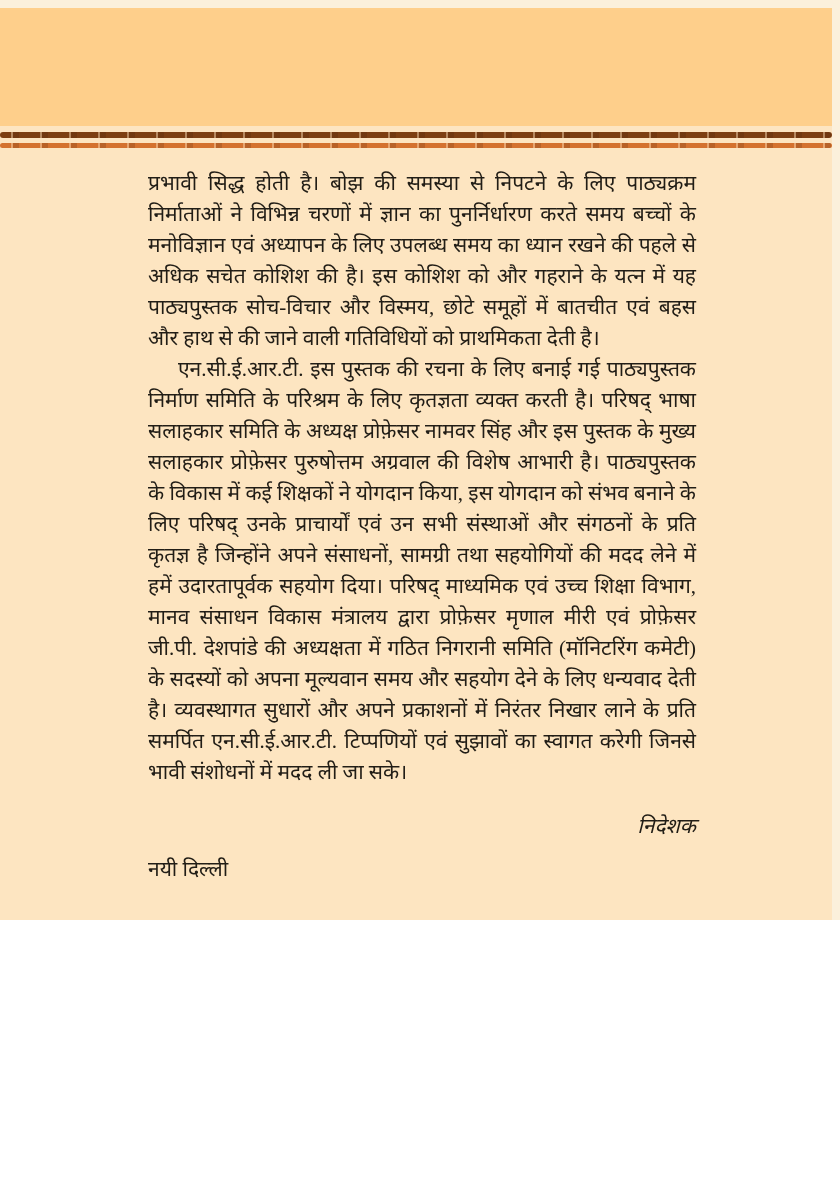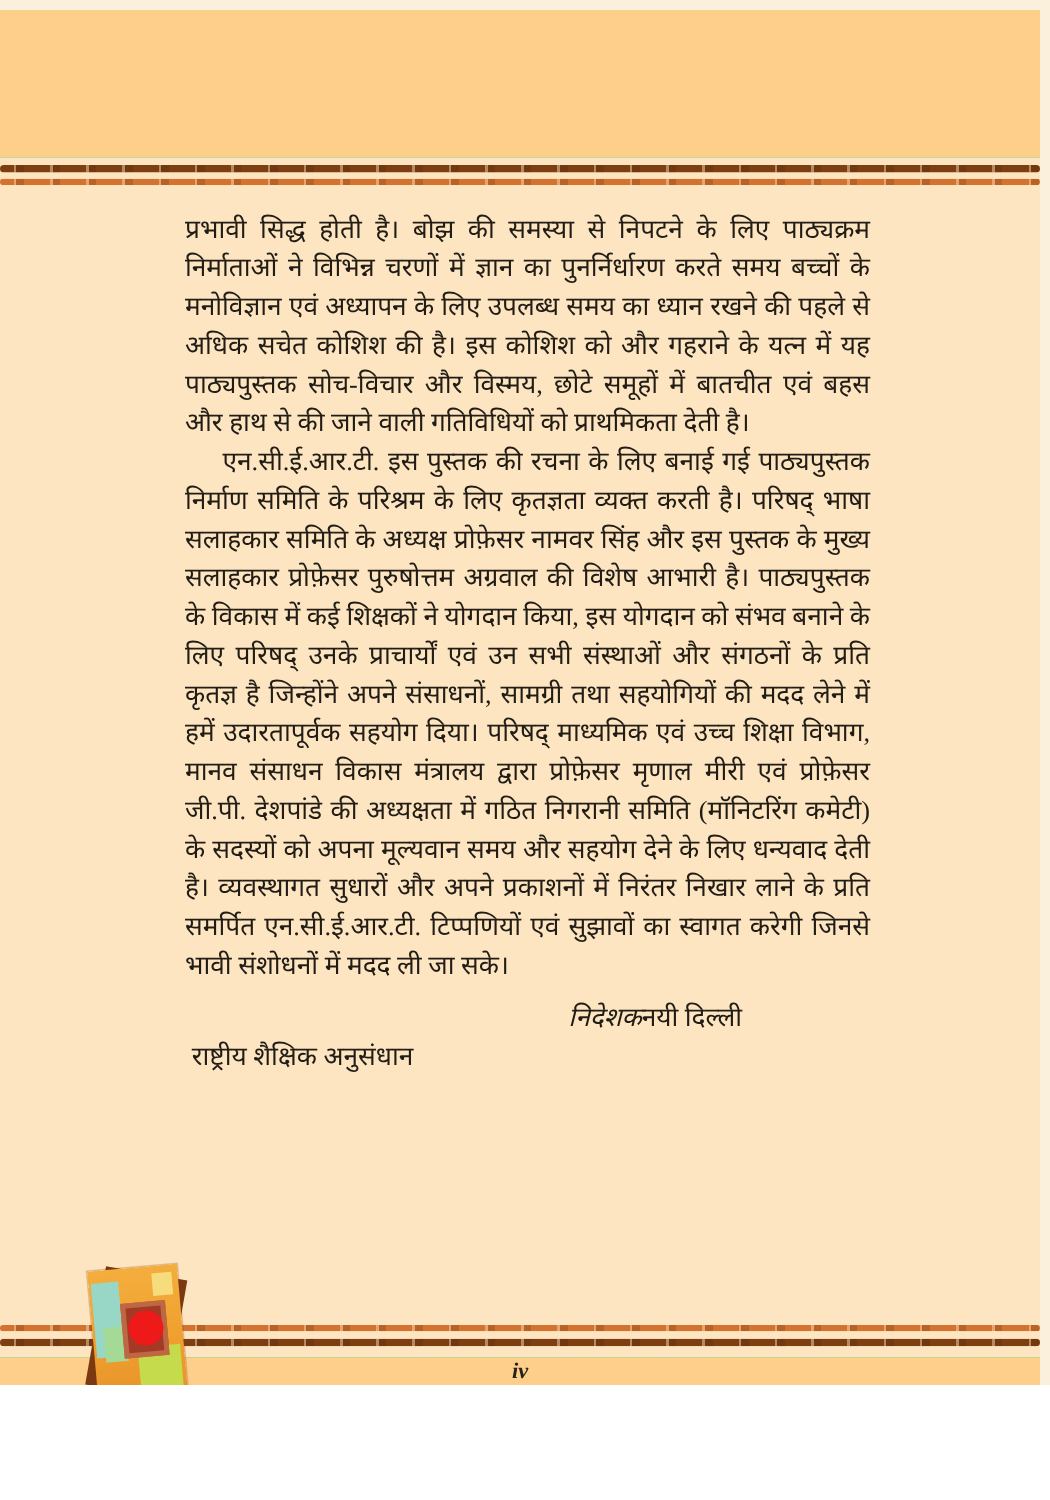--- a/index.html
+++ b/index.html
@@ -1,19 +1,19 @@
 <!DOCTYPE html>
 <html><head>
 <meta charset="utf-8">
 <style>
   html,body{margin:0;padding:0;}
   .page{
     position:relative;
-    width:840px;height:1108px;
-    background:#22c55e;
+    width:840px;height:920px;
+    background:#7dd3fc;
     overflow:hidden;
     font-family:"Liberation Serif","DejaVu Serif",serif;
   }
   
   .edge-top{position:absolute;left:0;top:0;width:840px;height:8px;background:#fbf0db;}
   .edge-right{position:absolute;right:0;top:0;width:8px;height:1200px;background:#fbf0db;}
   
   .band{position:absolute;left:0;width:832px;background:#fecf8b;}
   .band-top{top:8px;height:118px;}
   .band-bottom{top:1086px;height:114px;}
@@ -37,24 +37,24 @@
     position:absolute;left:148px;top:168px;width:548px;
     color:#211d16;
     font-size:21px;line-height:31px;
   }
   .para{margin:0;text-align:justify;}
   .para+.para{text-indent:30px;}
   
   .signature{
     margin-top:11px;
     display:grid;
-    grid-template-columns:1fr 1fr 1fr;
+    grid-template-columns:1fr;
     line-height:31px;
   }
-  .sig-left{text-align:left;}
+  .sig-left{text-align:left;margin-top:12px;}
   .sig-right{text-align:right;}
   .italic{font-style:italic;}
   
   .pagenum{
     position:absolute;left:0;top:1086px;width:832px;
     text-align:center;
     font-style:italic;font-weight:bold;
     font-size:18px;color:#27221a;
   }
   
@@ -98,21 +98,20 @@
 
   <div class="content">
     <p class="para">प्रभावी सिद्ध होती है। बोझ की समस्या से निपटने के लिए पाठ्यक्रम निर्माताओं ने विभिन्न चरणों में ज्ञान का पुनर्निर्धारण करते समय बच्चों के मनोविज्ञान एवं अध्यापन के लिए उपलब्ध समय का ध्यान रखने की पहले से अधिक सचेत कोशिश की है। इस कोशिश को और गहराने के यत्न में यह पाठ्यपुस्तक सोच-विचार और विस्मय, छोटे समूहों में बातचीत एवं बहस और हाथ से की जाने वाली गतिविधियों को प्राथमिकता देती है।</p>
     <p class="para">एन.सी.ई.आर.टी. इस पुस्तक की रचना के लिए बनाई गई पाठ्यपुस्तक निर्माण समिति के परिश्रम के लिए कृतज्ञता व्यक्त करती है। परिषद् भाषा सलाहकार समिति के अध्यक्ष प्रोफ़ेसर नामवर सिंह और इस पुस्तक के मुख्य सलाहकार प्रोफ़ेसर पुरुषोत्तम अग्रवाल की विशेष आभारी है। पाठ्यपुस्तक के विकास में कई शिक्षकों ने योगदान किया, इस योगदान को संभव बनाने के लिए परिषद् उनके प्राचार्यों एवं उन सभी संस्थाओं और संगठनों के प्रति कृतज्ञ है जिन्होंने अपने संसाधनों, सामग्री तथा सहयोगियों की मदद लेने में हमें उदारतापूर्वक सहयोग दिया। परिषद् माध्यमिक एवं उच्च शिक्षा विभाग, मानव संसाधन विकास मंत्रालय द्वारा प्रोफ़ेसर मृणाल मीरी एवं प्रोफ़ेसर जी.पी. देशपांडे की अध्यक्षता में गठित निगरानी समिति (मॉनिटरिंग कमेटी) के सदस्यों को अपना मूल्यवान समय और सहयोग देने के लिए धन्यवाद देती है। व्यवस्थागत सुधारों और अपने प्रकाशनों में निरंतर निखार लाने के प्रति समर्पित एन.सी.ई.आर.टी. टिप्पणियों एवं सुझावों का स्वागत करेगी जिनसे भावी संशोधनों में मदद ली जा सके।</p>
 
     <div class="signature">
       <div class="sig-left"></div>
       <div class="sig-right italic">निदेशक</div>
 
       <div class="sig-left">नयी दिल्ली</div>
-      <div class="sig-right">राष्ट्रीय शैक्षिक अनुसंधान</div>
 
     </div>
   </div>
 
   <div class="rule rule-orange rule-texture rule-bot-1"></div>
   <div class="rule rule-brown rule-texture rule-bot-2"></div>
   <div class="band band-bottom"></div>
 
   <div class="pagenum">iv</div>
 

